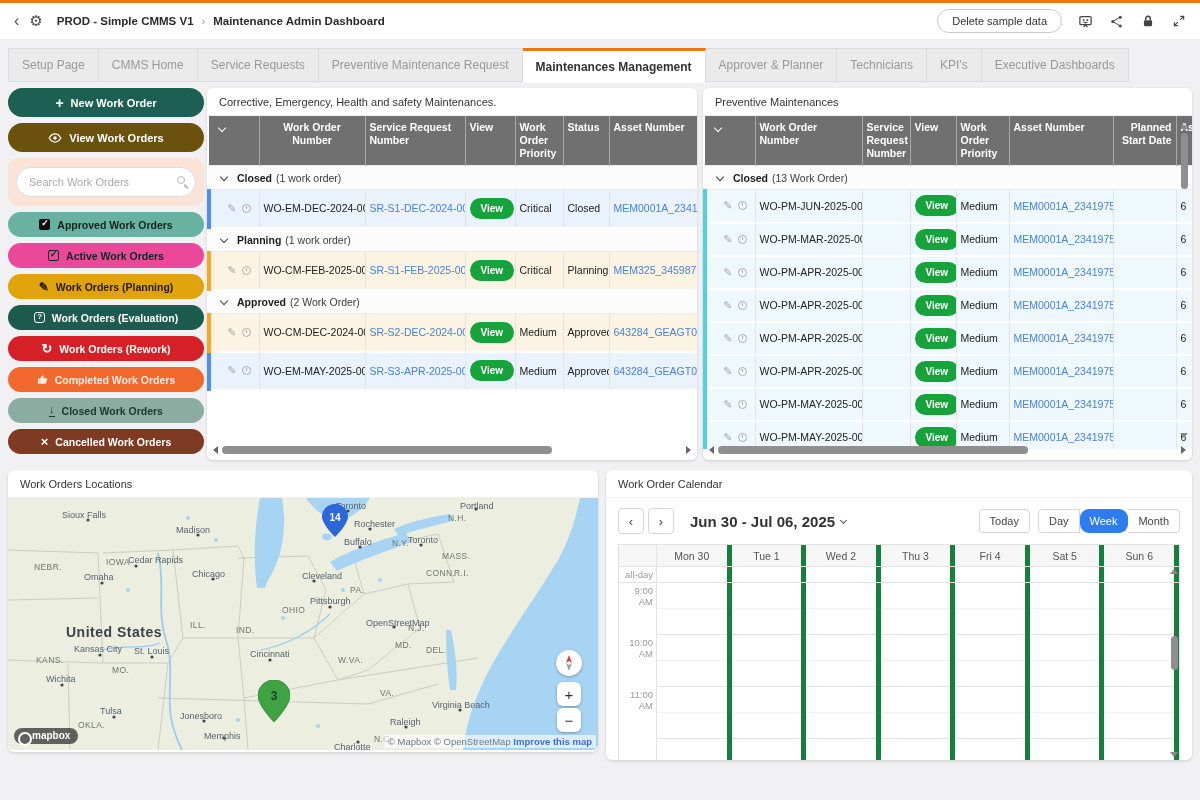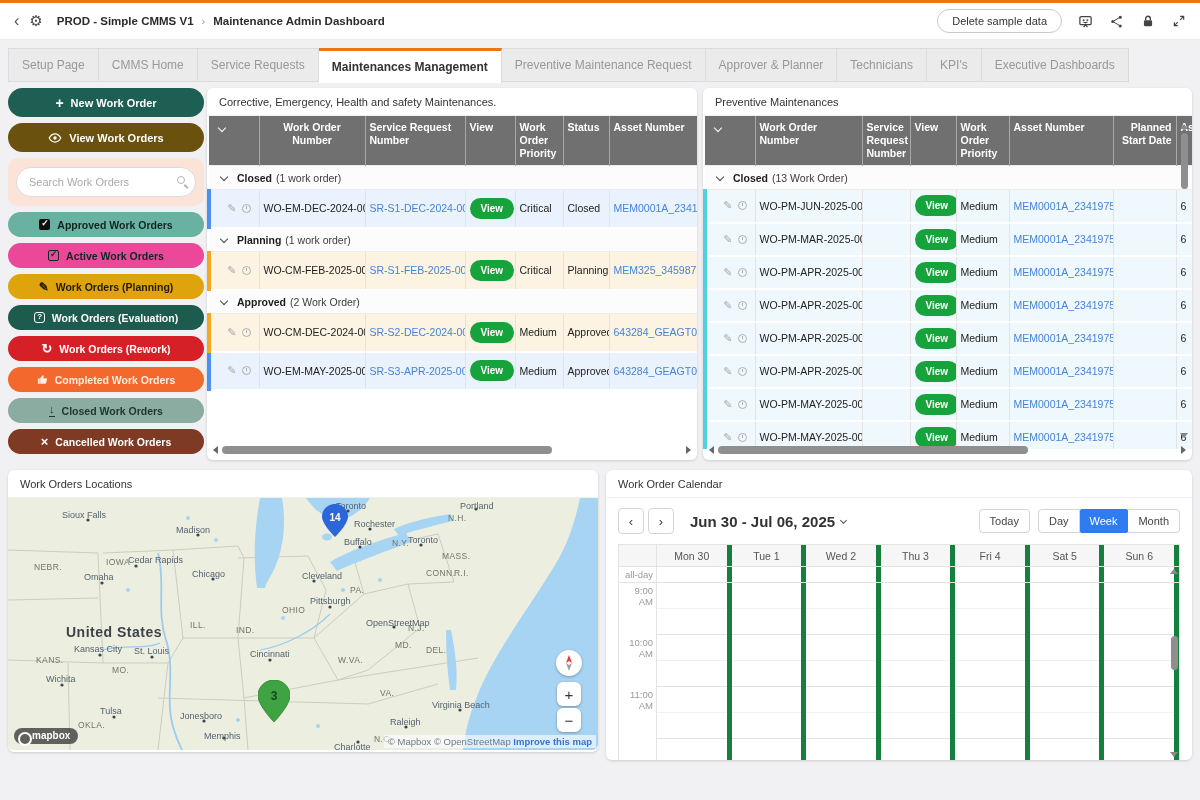--- a/index.html
+++ b/index.html
@@ -106,21 +106,21 @@
 .ctl-zout{right:17px;top:210px;width:24px;height:24px;border-radius:6px;font-size:15px;color:#333}
 
 #cal-panel{left:606px;top:470px;width:586px;height:290px}
 .cal-toolbar{height:46px;display:flex;align-items:center;padding:0 12px;gap:10px}
 .navbtn{width:26px;height:26px;border:1px solid #D5D5D5;background:#fff;border-radius:4px;font-size:13px;color:#444;cursor:pointer;font-family:inherit}
 .cal-range{font-size:15px;font-weight:bold;color:#333;margin-left:6px;cursor:pointer;display:flex;align-items:center;gap:6px}
 .chev.sm{width:5px;height:5px;border-color:#555;margin:-2px 0 0 0}
 .cal-right{margin-left:auto;display:flex;gap:8px;align-items:center}
 .calbtn{border:1px solid #D5D5D5;background:#fff;border-radius:4px;padding:5px 10px;font-size:11px;color:#444;cursor:pointer;font-family:inherit}
 .viewgroup{display:flex}
-.viewgroup .calbtn{border-radius:2px;border-left:none}
+.viewgroup .calbtn{border-radius:9px;border-left:none}
 .viewgroup .calbtn:first-child{border-radius:4px 0 0 4px;border-left:1px solid #D5D5D5}
 .viewgroup .calbtn:last-child{border-radius:0 4px 4px 0}
 .viewgroup .calbtn.active{background:#2E7CF0;border-color:#2E7CF0;color:#fff}
 .cal-grid{position:relative;margin:0 12px;border:1px solid #E3E3E3;border-bottom:none;height:216px;overflow:hidden}
 .cg-row{display:flex}
 .cg-gutter{width:38px;flex:none;border-right:1px solid #E3E3E3;font-size:9.5px;color:#9a9a9a;text-align:right;padding:2px 3px 0 0}
 .cg-col{flex:1;border-right:5px solid #15803d}
 .cg-head{height:22px;background:#F6F6F6;border-bottom:1px solid #E3E3E3}
 .cg-head .cg-col{display:flex;align-items:center;justify-content:center;font-size:10.5px;color:#555}
 .cg-allday{height:16px;border-bottom:1px solid #E3E3E3}
@@ -169,22 +169,22 @@
             <path d="M14 4h6v6M20 4l-6 6M10 20H4v-6M4 20l6-6"></path>
           </svg>
       </span>
     </div>
   </div>
 
   <div class="tabs">
     <div class="tab">Setup Page</div>
     <div class="tab">CMMS Home</div>
     <div class="tab">Service Requests</div>
+    <div class="tab">Preventive Maintenance Request</div>
     <div class="tab active">Maintenances Management</div>
-    <div class="tab">Preventive Maintenance Request</div>
     <div class="tab">Approver &amp; Planner</div>
     <div class="tab">Technicians</div>
     <div class="tab">KPI's</div>
     <div class="tab">Executive Dashboards</div>
   </div>
 
   <div class="sidebar">
     <button class="sbtn c-new">
         <span class="glyph" style="font-size:14px">+</span>
         <span>New Work Order</span>

